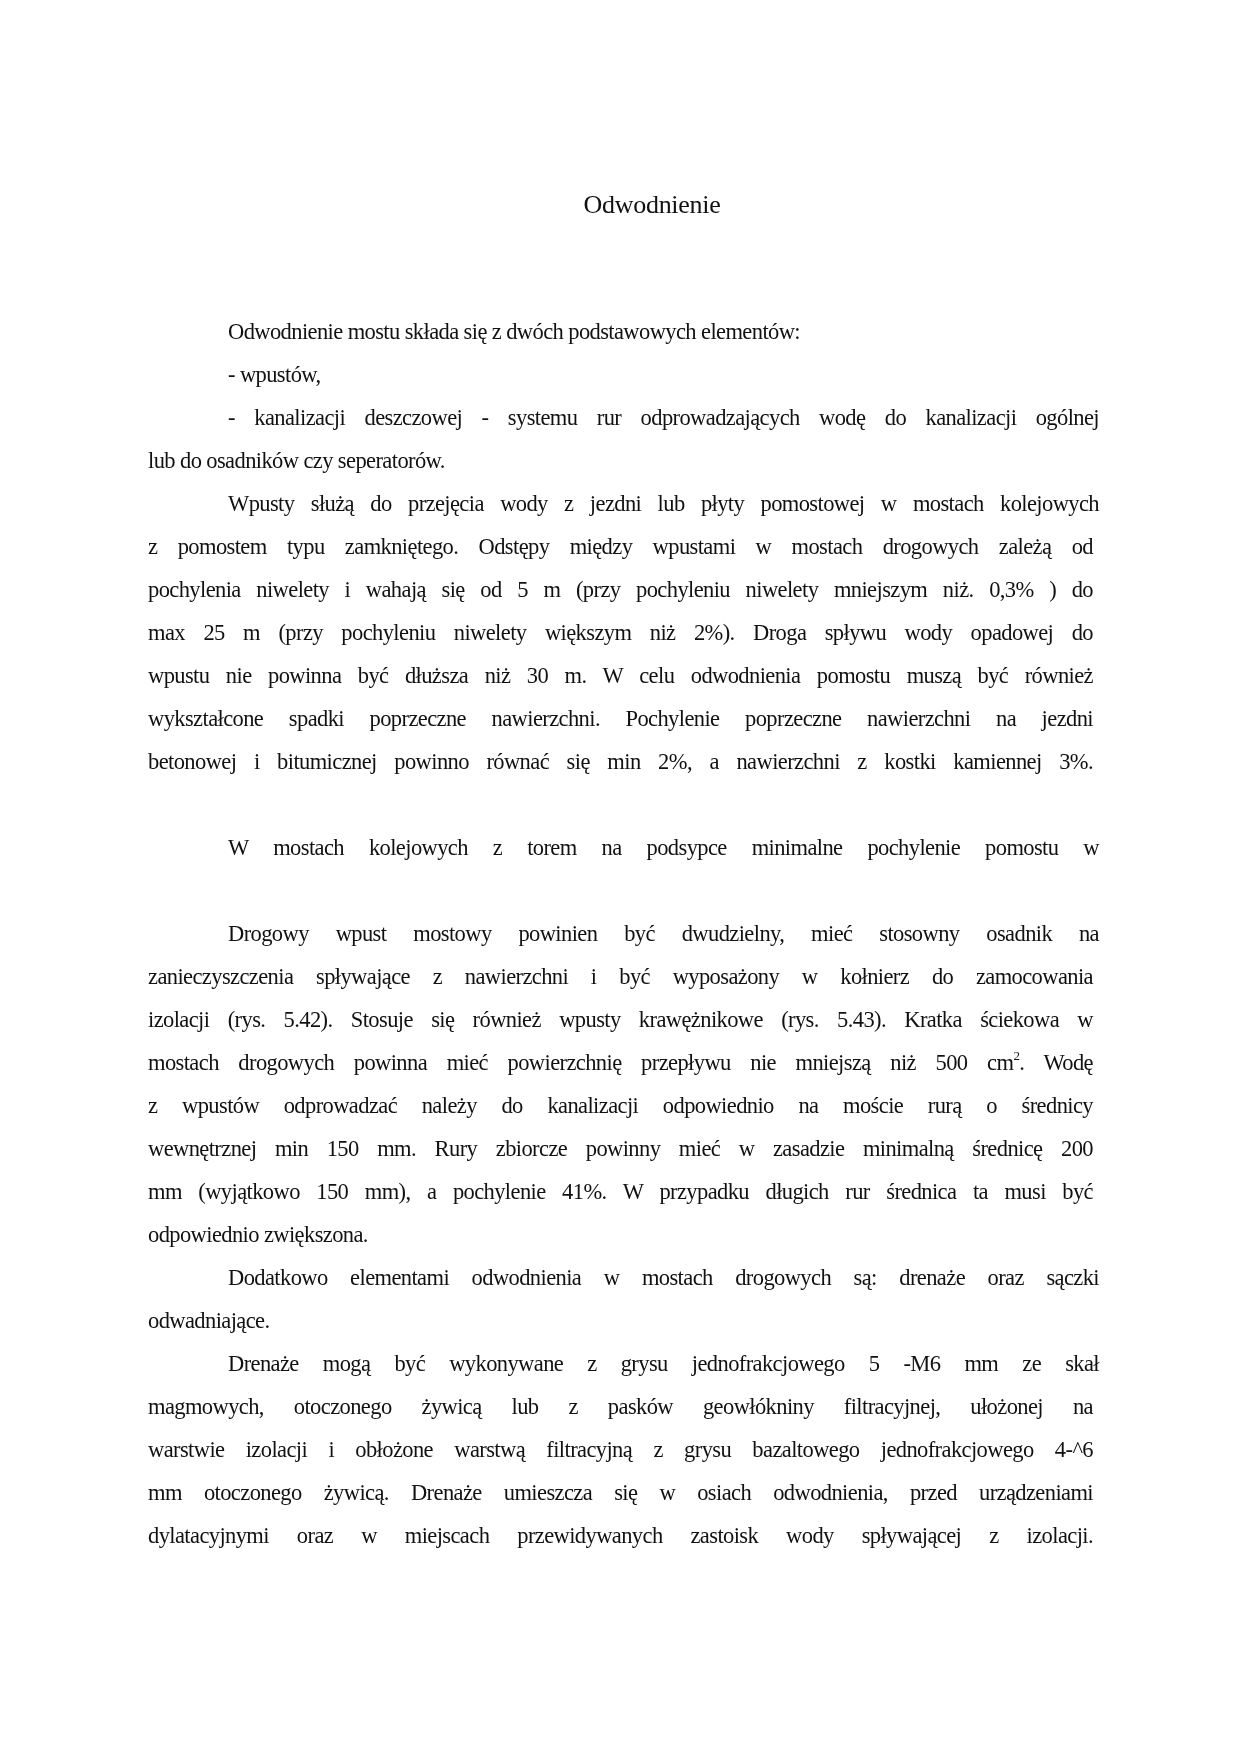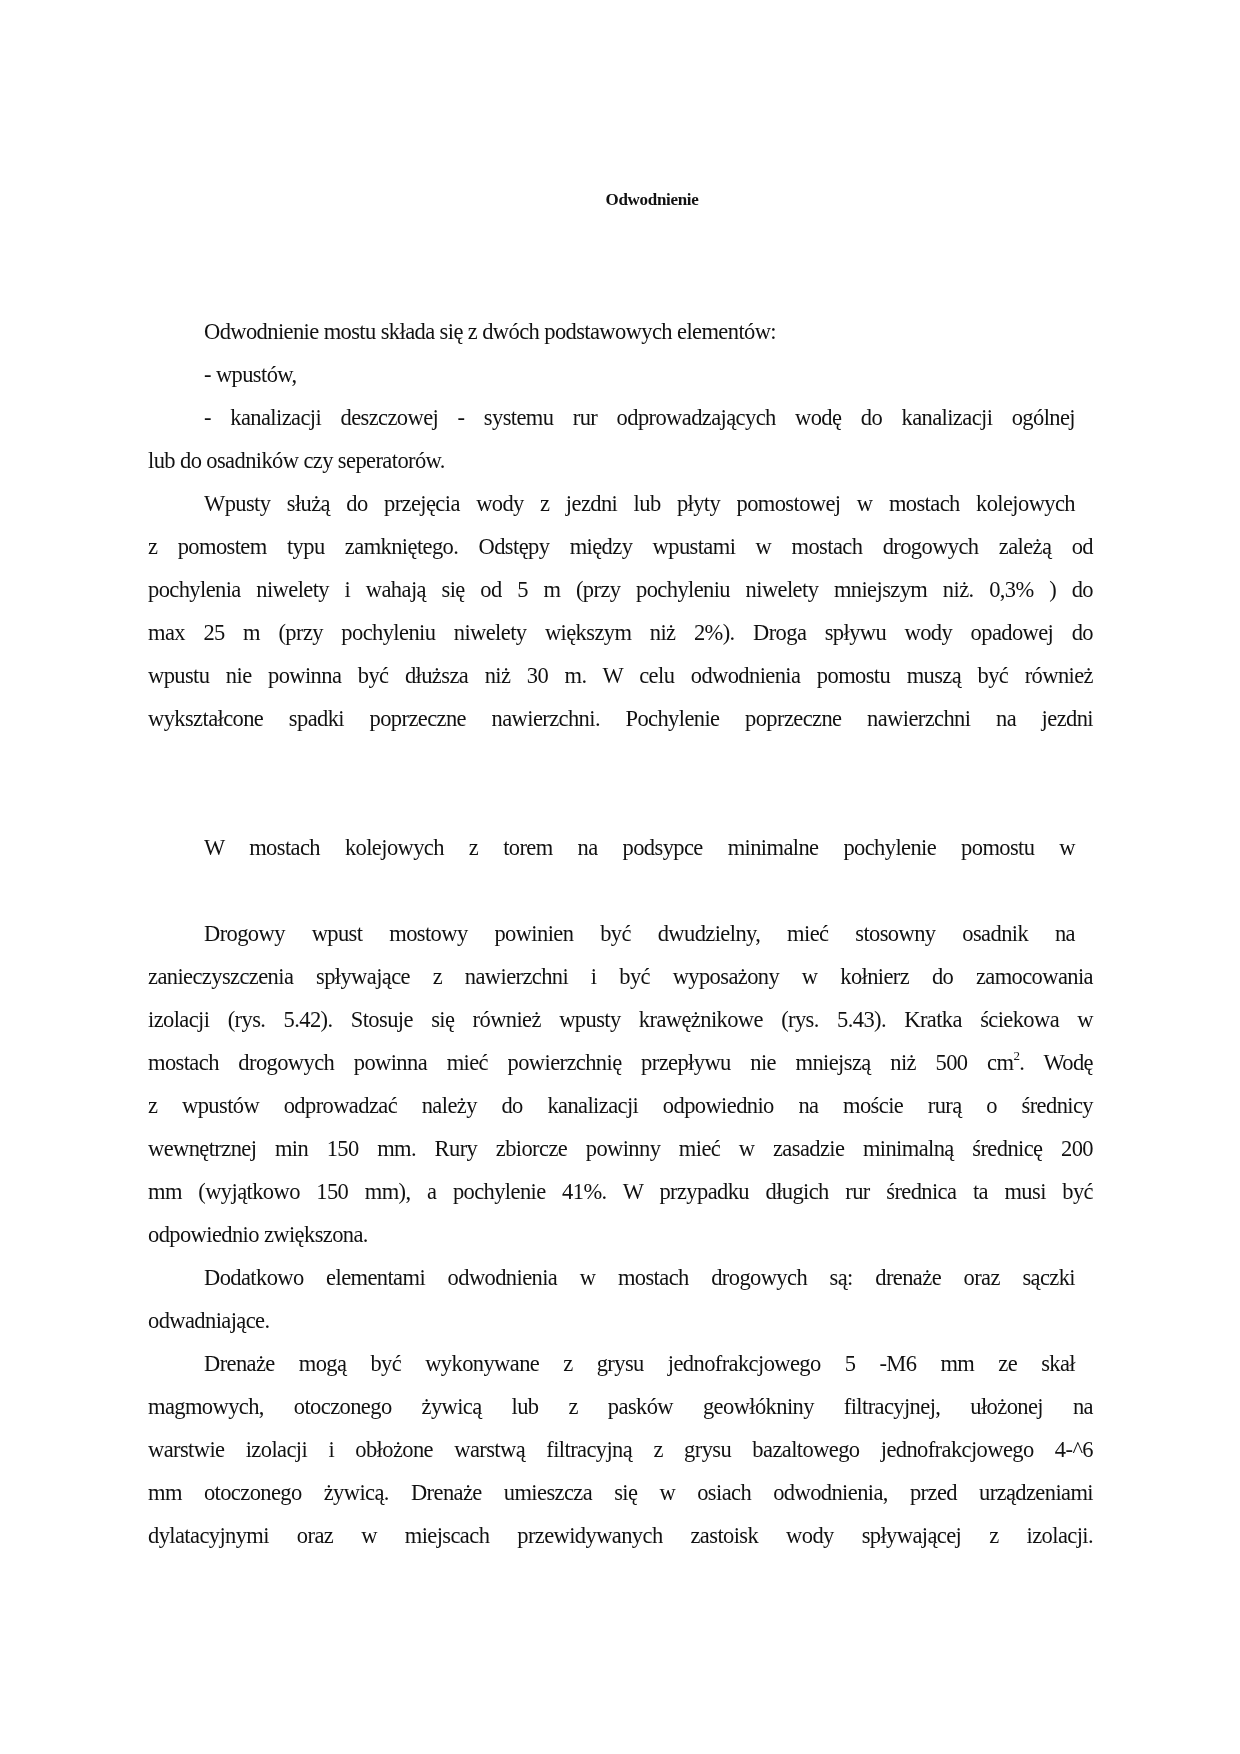--- a/index.html
+++ b/index.html
@@ -1,43 +1,44 @@
 <!DOCTYPE html>
 <html><head>
 <meta charset="utf-8">
 <style>
   html, body { margin: 0; padding: 0; background: #ffffff; }
   body { width: 1240px; height: 1754px; position: relative; overflow: hidden;
          font-family: "Liberation Serif", "DejaVu Serif", serif; color: #111; }
   .page { position: absolute; left: 0; top: 0; width: 1240px; height: 1754px; }
   .title { position: absolute; left: 0; width: 1240px; top: 190px; text-align: center;
-           font-weight: bold; font-size: 17px; letter-spacing: -0.3px; }
+           font-weight: normal; font-size: 26px; letter-spacing: -0.3px; }
   .title span { position: relative; left: 32px; }
   .line { position: absolute; left: 148px; width: 945px; font-size: 22.5px; height: 28px;
           line-height: 28px; white-space: nowrap; letter-spacing: -0.6px; }
   .line.just { text-align: justify; text-align-last: justify; }
-  .line.indent { left: 204px; width: 871px; }
+  .line.indent { left: 228px; width: 871px; }
   sup { font-size: 13px; line-height: 0; position: relative; top: -2px; }
 </style>
 </head>
 <body>
 
 <div class="page">
   <div class="title"><span>Odwodnienie</span></div>
 
   <div class="line indent" style="top:318px">Odwodnienie mostu składa się z dwóch podstawowych elementów:</div>
   <div class="line indent" style="top:361px">- wpustów,</div>
   <div class="line indent just" style="top:404px">- kanalizacji deszczowej - systemu rur odprowadzających wodę do kanalizacji ogólnej</div>
   <div class="line" style="top:447px">lub do osadników czy seperatorów.</div>
   <div class="line indent just" style="top:490px">Wpusty służą do przejęcia wody z jezdni lub płyty pomostowej w mostach kolejowych</div>
   <div class="line just" style="top:533px">z pomostem typu zamkniętego. Odstępy między wpustami w mostach drogowych zależą od</div>
   <div class="line just" style="top:576px">pochylenia niwelety i wahają się od 5 m (przy pochyleniu niwelety mniejszym niż. 0,3% ) do</div>
   <div class="line just" style="top:619px">max 25 m (przy pochyleniu niwelety większym niż 2%). Droga spływu wody opadowej do</div>
   <div class="line just" style="top:662px">wpustu nie powinna być dłuższa niż 30 m. W celu odwodnienia pomostu muszą być również</div>
   <div class="line just" style="top:705px">wykształcone spadki poprzeczne nawierzchni. Pochylenie poprzeczne nawierzchni na jezdni</div>
+  <div class="line just" style="top:748px">betonowej i bitumicznej powinno równać się min 2%, a nawierzchni z kostki kamiennej 3%.</div>
   <div class="line indent just" style="top:834px">W mostach kolejowych z torem na podsypce minimalne pochylenie pomostu w</div>
   <div class="line indent just" style="top:920px">Drogowy wpust mostowy powinien być dwudzielny, mieć stosowny osadnik na</div>
   <div class="line just" style="top:963px">zanieczyszczenia spływające z nawierzchni i być wyposażony w kołnierz do zamocowania</div>
   <div class="line just" style="top:1006px">izolacji (rys. 5.42). Stosuje się również wpusty krawężnikowe (rys. 5.43). Kratka ściekowa w</div>
   <div class="line just" style="top:1049px"><span>mostach drogowych powinna mieć powierzchnię przepływu nie mniejszą niż 500 cm</span><sup>2</sup><span>. Wodę</span></div>
   <div class="line just" style="top:1092px">z wpustów odprowadzać należy do kanalizacji odpowiednio na moście rurą o średnicy</div>
   <div class="line just" style="top:1135px">wewnętrznej min 150 mm. Rury zbiorcze powinny mieć w zasadzie minimalną średnicę 200</div>
   <div class="line just" style="top:1178px">mm (wyjątkowo 150 mm), a pochylenie 41%. W przypadku długich rur średnica ta musi być</div>
   <div class="line indent just" style="top:1264px">Dodatkowo elementami odwodnienia w mostach drogowych są: drenaże oraz sączki</div>
   <div class="line" style="top:1221px">odpowiednio zwiększona.</div>

